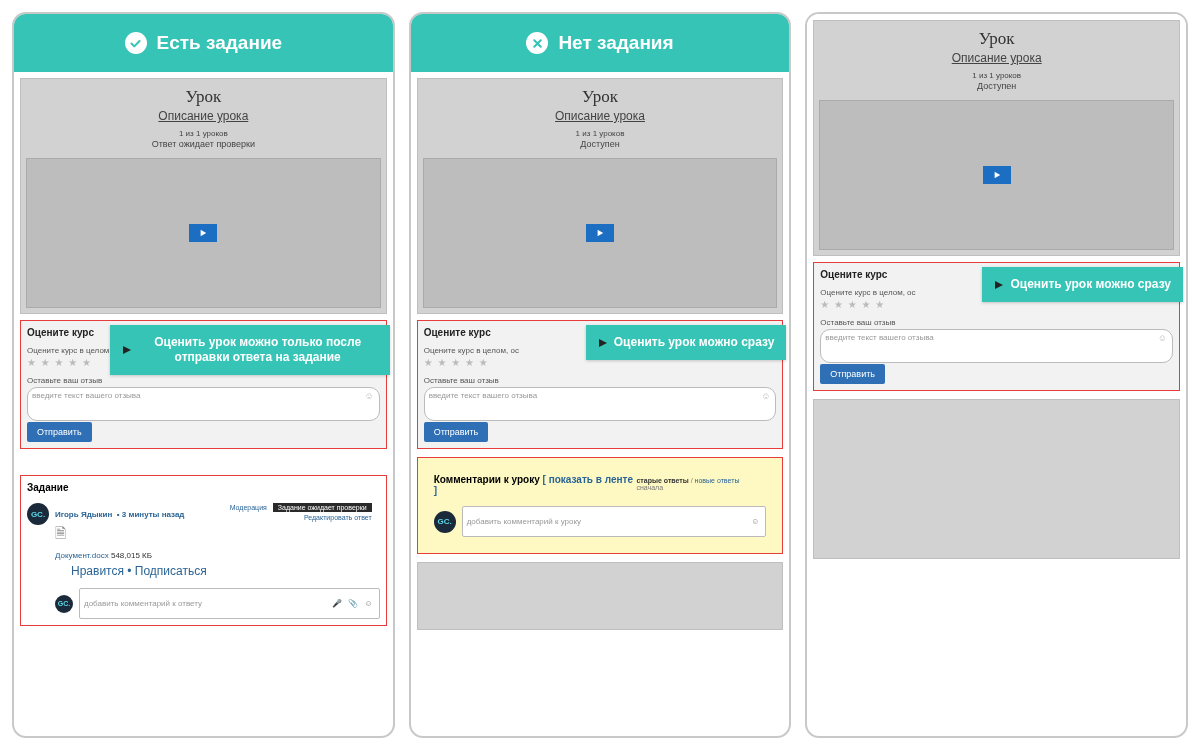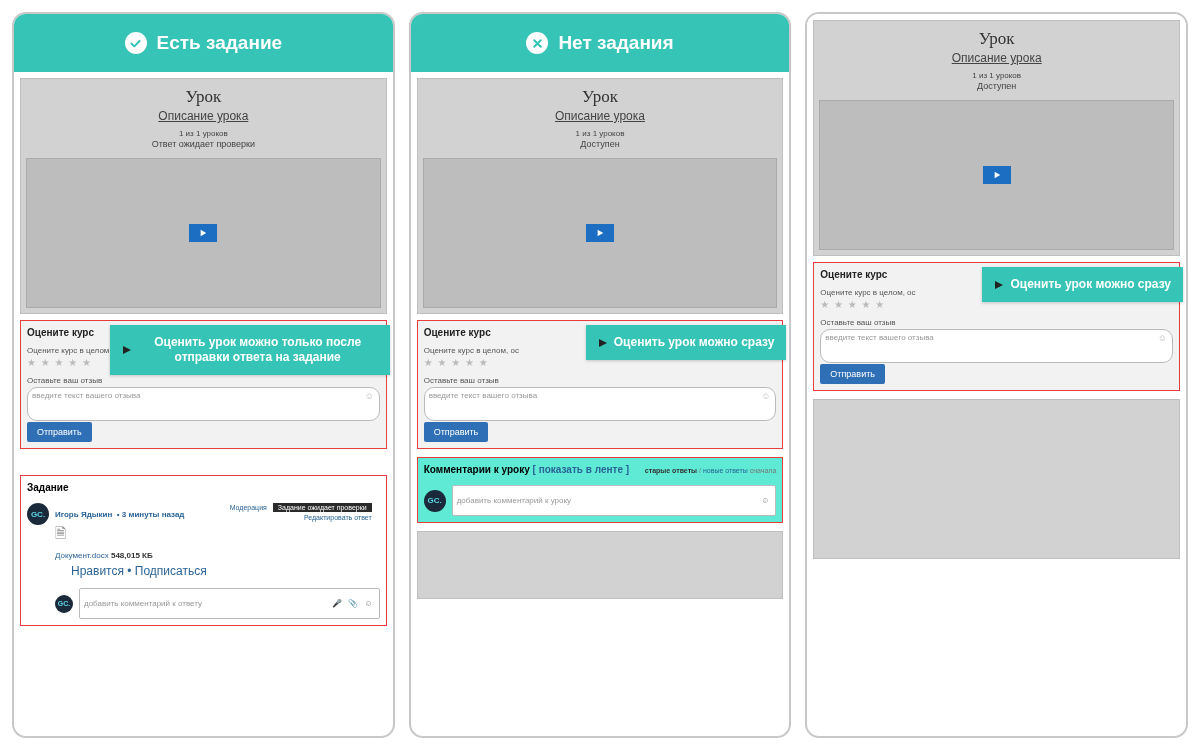--- a/index.html
+++ b/index.html
@@ -148,41 +148,41 @@
   background: #1a2a3a; color: #5cd6e6;
   font-size: 8px; font-weight: 700;
   display: flex; align-items: center; justify-content: center;
   flex: 0 0 auto;
 }
 .task-col { flex: 1; }
 .task-author { font-size: 8px; color: #2a6496; font-weight: 600; }
 .task-time { color: #2a6496; }
 .file-icon { color: #888; font-size: 14px; margin-top: 2px; }
 .file-row { font-size: 8px; color: #2a6496; margin-top: 4px; }
-.file-size { color: #333; font-weight: bold; }
+.file-size { color: #333; }
 .task-links { font-size: 12px; color: #2a6496; margin-top: 4px; padding-left: 16px; }
 .task-badges { position: absolute; right: 8px; font-size: 7px; text-align: right; }
 .task-badge-dark { background: #2a2a2a; color: #fff; padding: 1px 5px; display: inline-block; }
 .task-badge-link { color: #2a6496; display: block; margin-top: 2px; }
 .task-badge-mod { color: #2a6496; display: inline-block; margin-right: 4px; }
 .comment-add-row {
   display: flex; gap: 6px; align-items: center; margin-top: 10px;
 }
 .comment-add-input {
   flex: 1; height: 31px; border: 1px solid #bbb; border-radius: 2px;
   font-size: 8px; padding: 2px 4px; color: #999;
   position: relative; background: #fff;
   display: flex; align-items: center;
 }
 .comment-add-input .icons { position: absolute; right: 4px; color: #888; font-size: 8px; letter-spacing: 2px; }
 .comments-block {
   border: 1.5px solid #e73c3c;
-  padding: 6px;
+  padding: 16px;
   margin-top: 8px;
-  background: #5eead4;
+  background: #fef9c3;
 }
 .comments-header { display: flex; justify-content: space-between; align-items: baseline; }
 .comments-title { font-size: 10px; font-weight: 700; }
 .comments-show { color: #2a6496; font-weight: 700; }
 .comments-sort { font-size: 7px; color: #777; }
 .comments-sort .active { font-weight: 700; color: #333; }
 .comments-sort a { color: #2a6496; }
 .gray-block {
   background: #d2d2d2;
   height: 68px;

